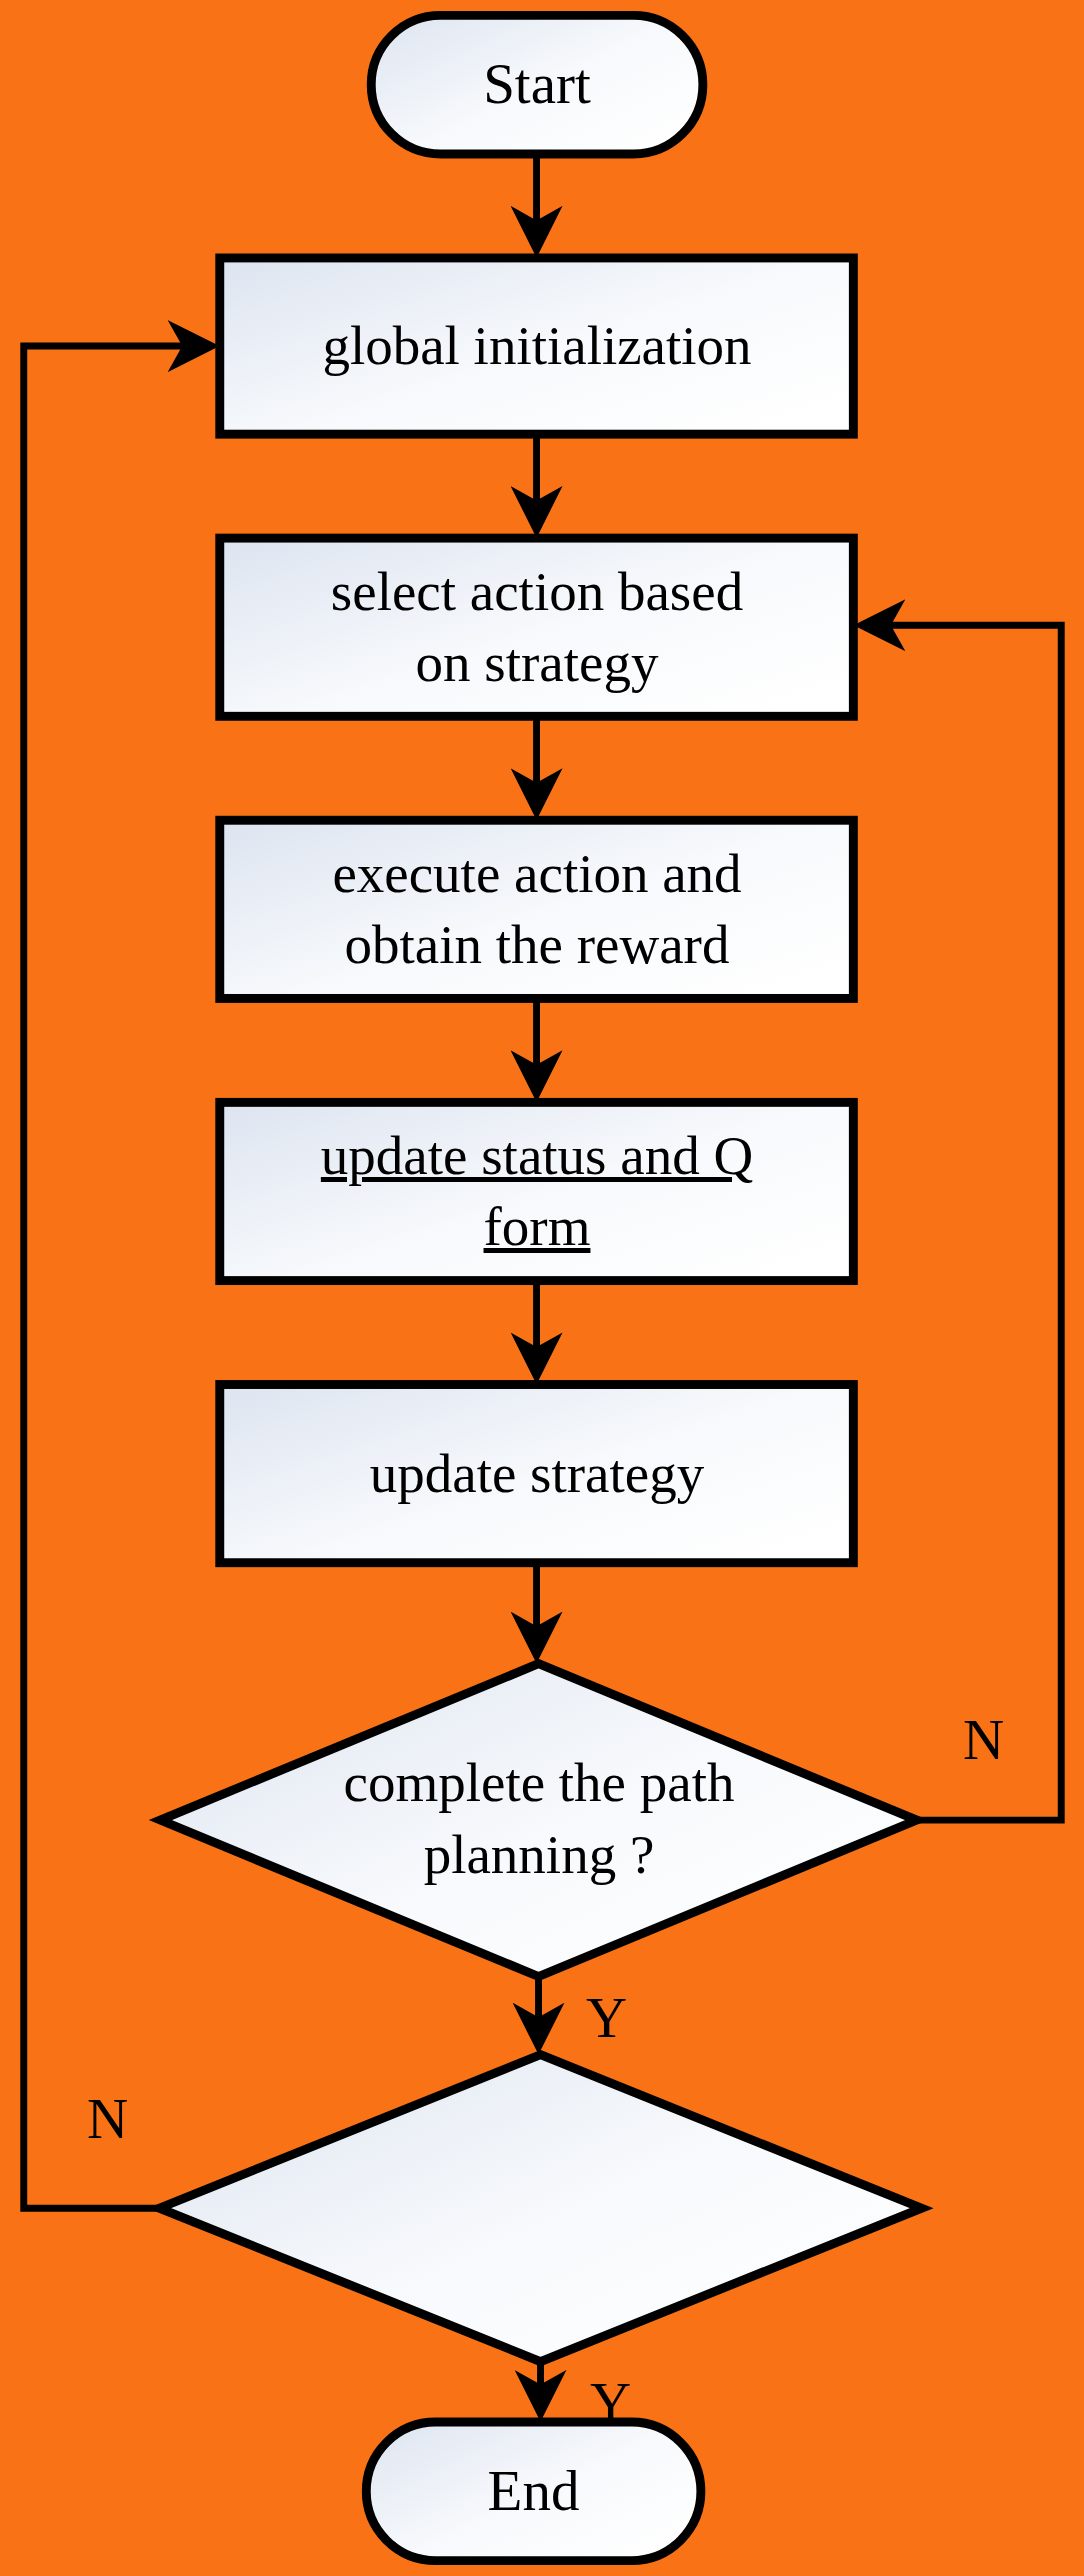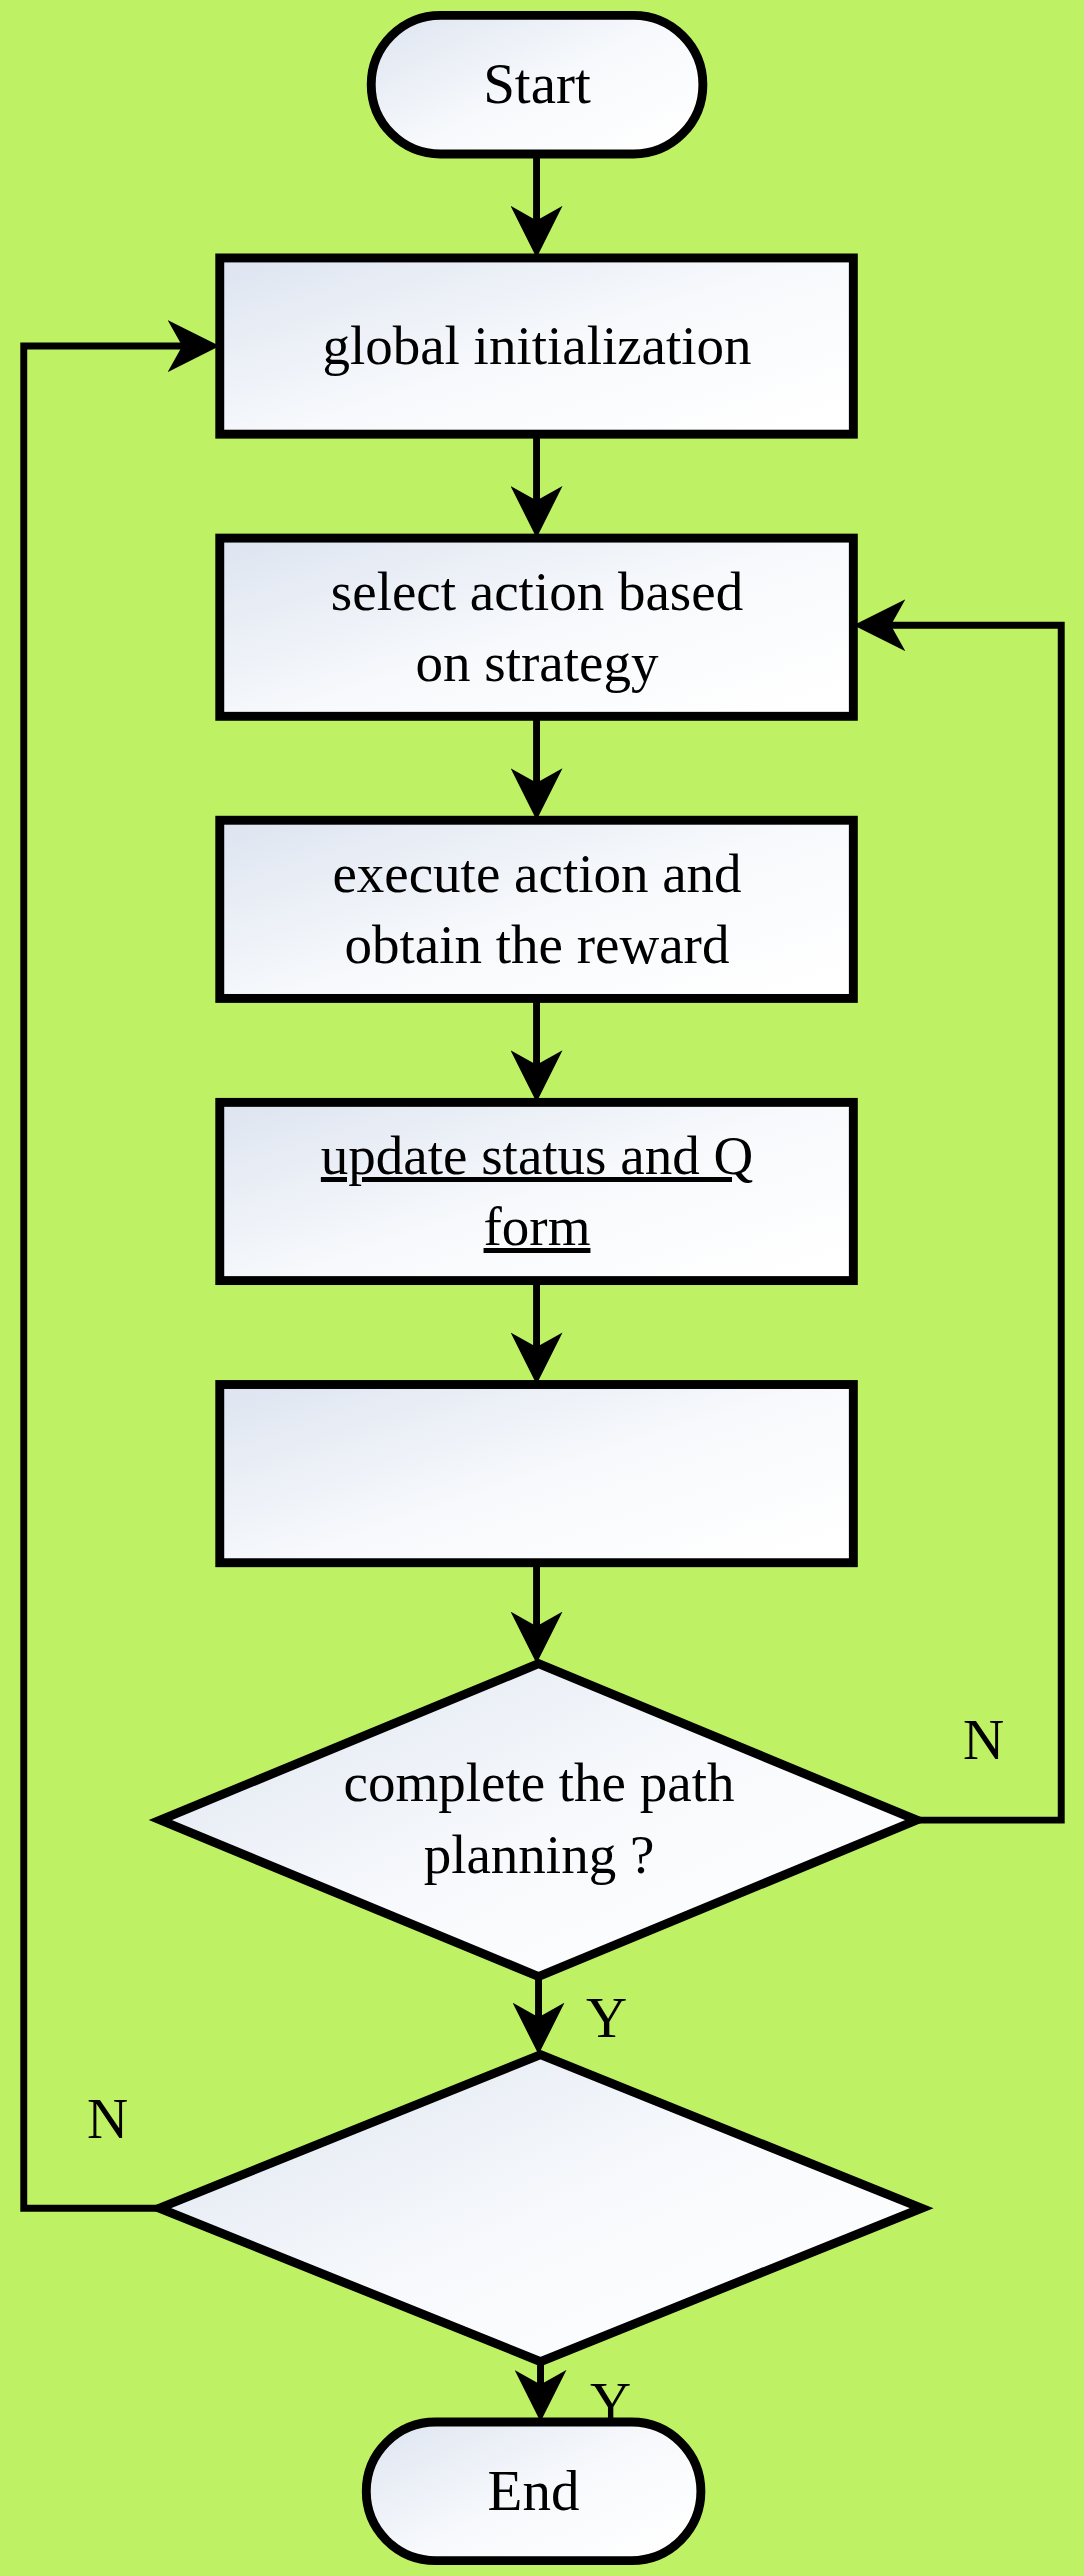--- a/index.html
+++ b/index.html
@@ -4,21 +4,21 @@
 <style>
   html, body {
     margin: 0;
     padding: 0;
     background: #ffffff;
   }
   .canvas {
     position: relative;
     width: 1084px;
     height: 2576px;
-    background: #bef264;
+    background: #f97316;
     font-family: "Liberation Serif", "DejaVu Serif", serif;
     color: #000000;
     overflow: hidden;
   }
   .shapes {
     position: absolute;
     inset: 0;
   }
   .lbl {
     position: absolute;
@@ -87,20 +87,21 @@
 on strategy</div>
 
   <div class="lbl" style="left:220px; top:258px;  width:634px; height:176px;">global initialization</div>
 
   <div class="lbl" style="left:220px; top:820px;  width:634px; height:178px;text-align:center;">execute action and
 obtain the reward</div>
 
   <div class="lbl" style="left:220px; top:1102px; width:634px; height:178px;text-decoration:underline;">update status and Q
 form</div>
 
+  <div class="lbl" style="left:220px; top:1385px; width:634px; height:178px;">update strategy</div>
 
   <div class="lbl" style="left:242px; top:1670px; width:594px; height:297px;">complete the path
 planning ?</div>
 
 
   <div class="lbl terminator" style="left:366px; top:2422px; width:335px; height:139px;">End</div>
 
   <div class="lbl branch" style="left:944px; top:1691px; width:79px; height:99px;">N</div>
 
   <div class="lbl branch" style="left:567px; top:1969px; width:79px; height:99px;">Y</div>

